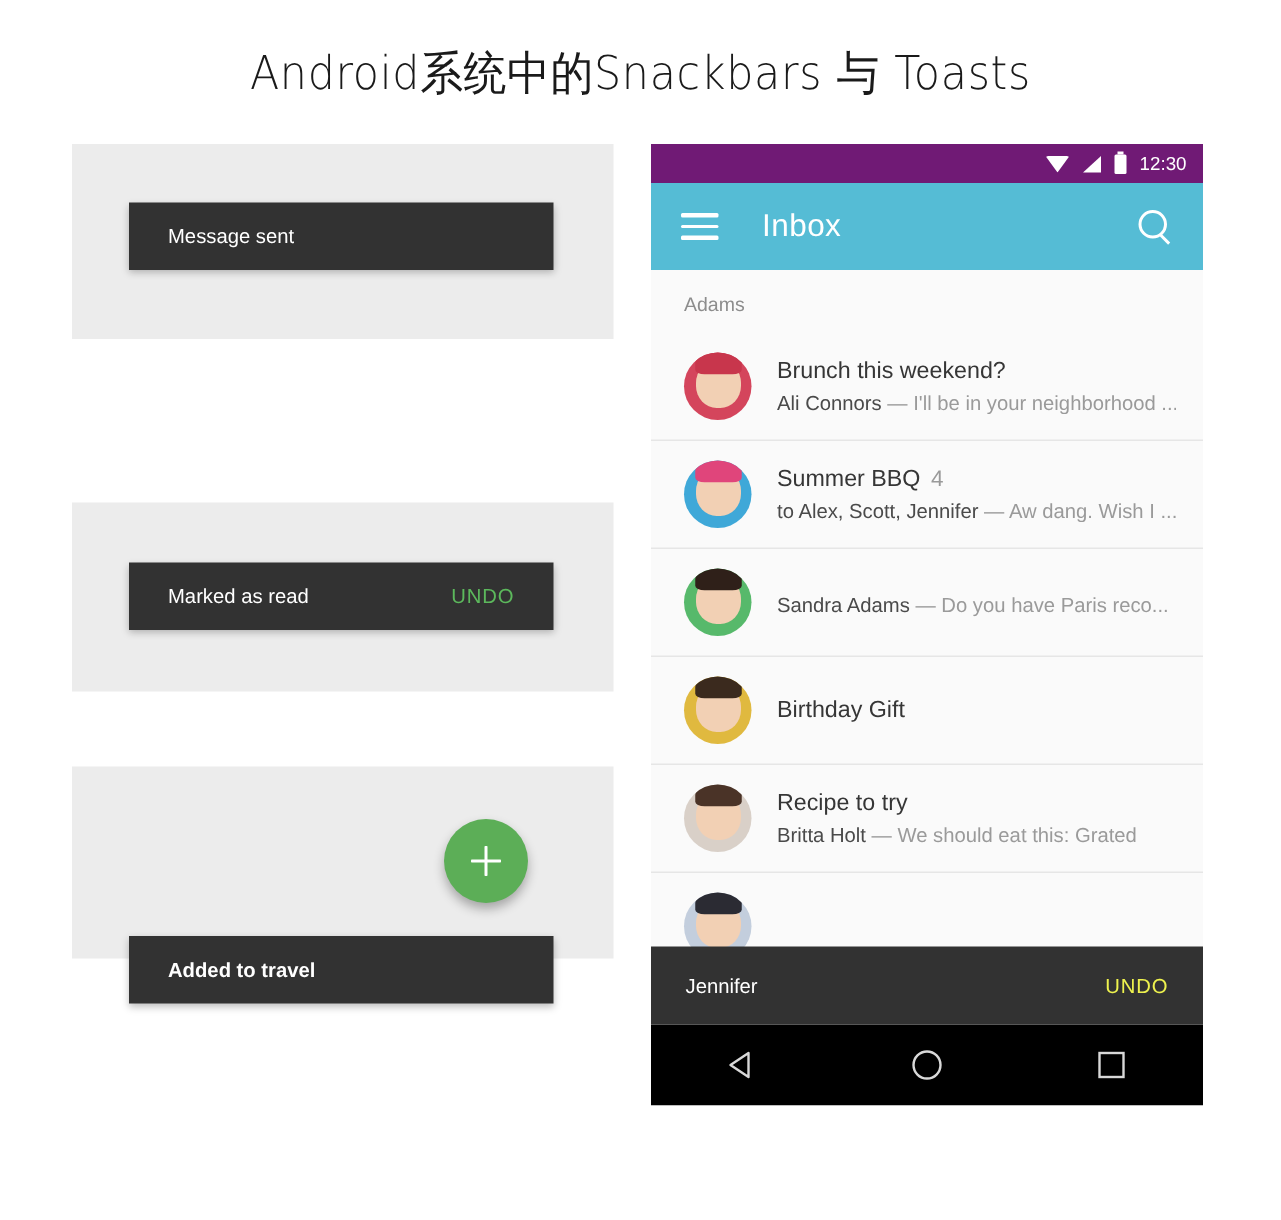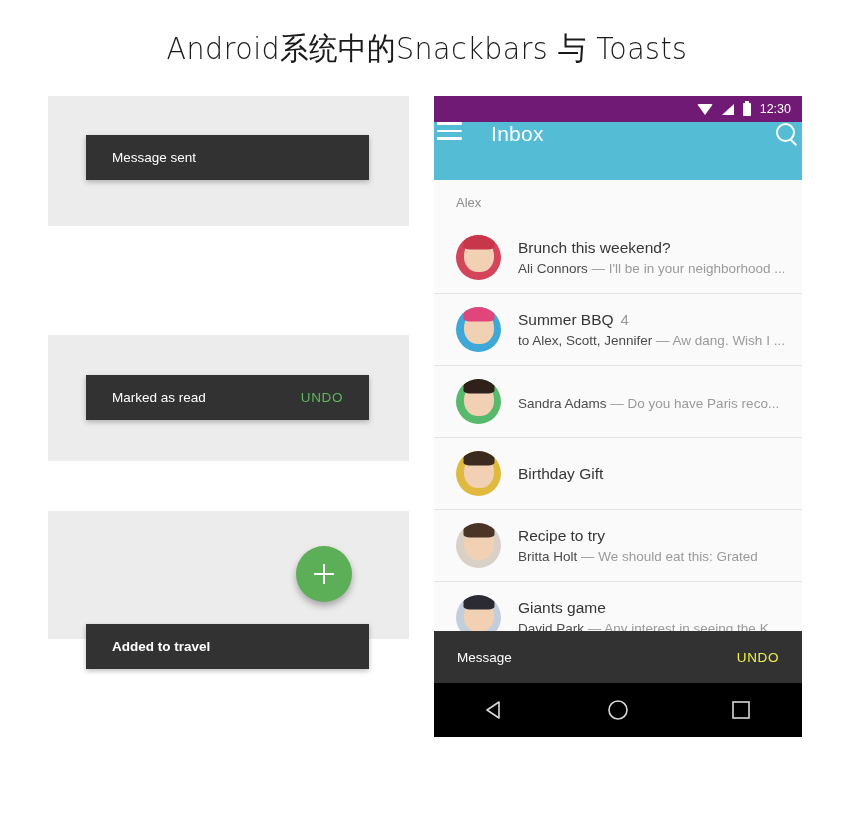--- a/index.html
+++ b/index.html
@@ -125,21 +125,22 @@
     content: "";
     position: absolute;
     top: -2px; left: 2px;
     width: 4px; height: 2px;
     background: #ffffff;
   }
   .appbar {
     height: 58px;
     background: #55bcd5;
     display: flex;
-    padding: 0 3px;
+    align-items: center;
+    padding: 0 20px;
   }
   .appbar .title {
     color: #ffffff;
     font-size: 21px;
     margin-left: 29px;
     font-family: "Liberation Sans", sans-serif;
     letter-spacing: 0.3px;
   }
   .ic-menu { width: 25px; display: flex; flex-direction: column; gap: 5px; cursor: pointer; }
   .ic-menu span { display: block; height: 2.5px; background: #ffffff; border-radius: 1px; }
@@ -303,21 +304,21 @@
       <span class="ic-menu">
         <span></span>
           <span></span>
           <span></span>
       </span>
       <span class="title">Inbox</span>
       <span class="ic-search"></span>
     </div>
 
     <div class="list">
-      <div class="today-label">Alex</div>
+      <div class="today-label">Adams</div>
       <div id="rows-host">
           <div class="mail-row">
             <div class="avatar" style="background: rgb(212, 69, 92);">
               <div class="face"></div>
               <div class="hair" style="background: rgb(200, 54, 76);"></div>
             </div>
             <div class="mail-text">
               <div class="mail-subject">Brunch this weekend?</div>
               <div class="mail-snippet"><b>Ali Connors</b> — I'll be in your neighborhood ...</div>
             </div>
@@ -357,36 +358,32 @@
             </div>
             <div class="mail-text">
               <div class="mail-subject">Recipe to try</div>
               <div class="mail-snippet"><b>Britta Holt</b> — We should eat this: Grated</div>
             </div>
           </div>
           <div class="mail-row">
             <div class="avatar" style="background: rgb(195, 206, 221);">
               <div class="face"></div>
               <div class="hair" style="background: rgb(43, 43, 51);"></div>
-            </div>
-            <div class="mail-text">
-              <div class="mail-subject">Giants game</div>
-              <div class="mail-snippet"><b>David Park</b> — Any interest in seeing the K</div>
             </div>
           </div>
         </div>
 
       <div class="fab" id="fab-phone">
         <span class="plus-h"></span>
         <span class="plus-v"></span>
       </div>
     </div>
 
     <div class="snackbar" id="snackbar-phone">
-      <span class="sb-text">Message</span>
+      <span class="sb-text">Jennifer</span>
       <span class="sb-action" style="color:#eef24e">UNDO</span>
     </div>
 
     <div class="navbar">
       <span class="nav-btn">
         <svg width="24" height="24" viewBox="0 0 24 24">
             <polygon points="16,4 16,20 4,12" fill="none" stroke="#d8d8d8" stroke-width="1.6" stroke-linejoin="round"></polygon>
           </svg>
       </span>
       <span class="nav-btn">

